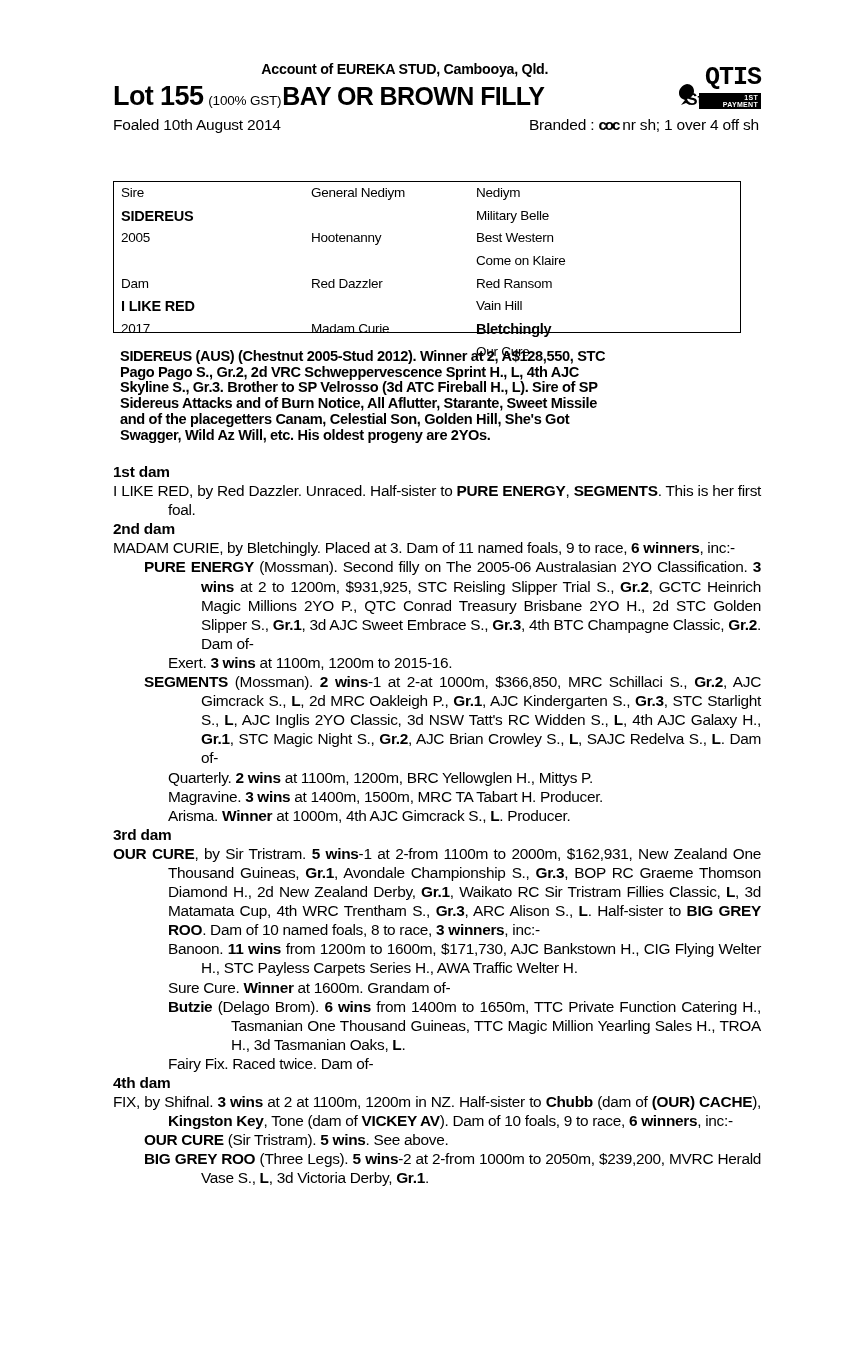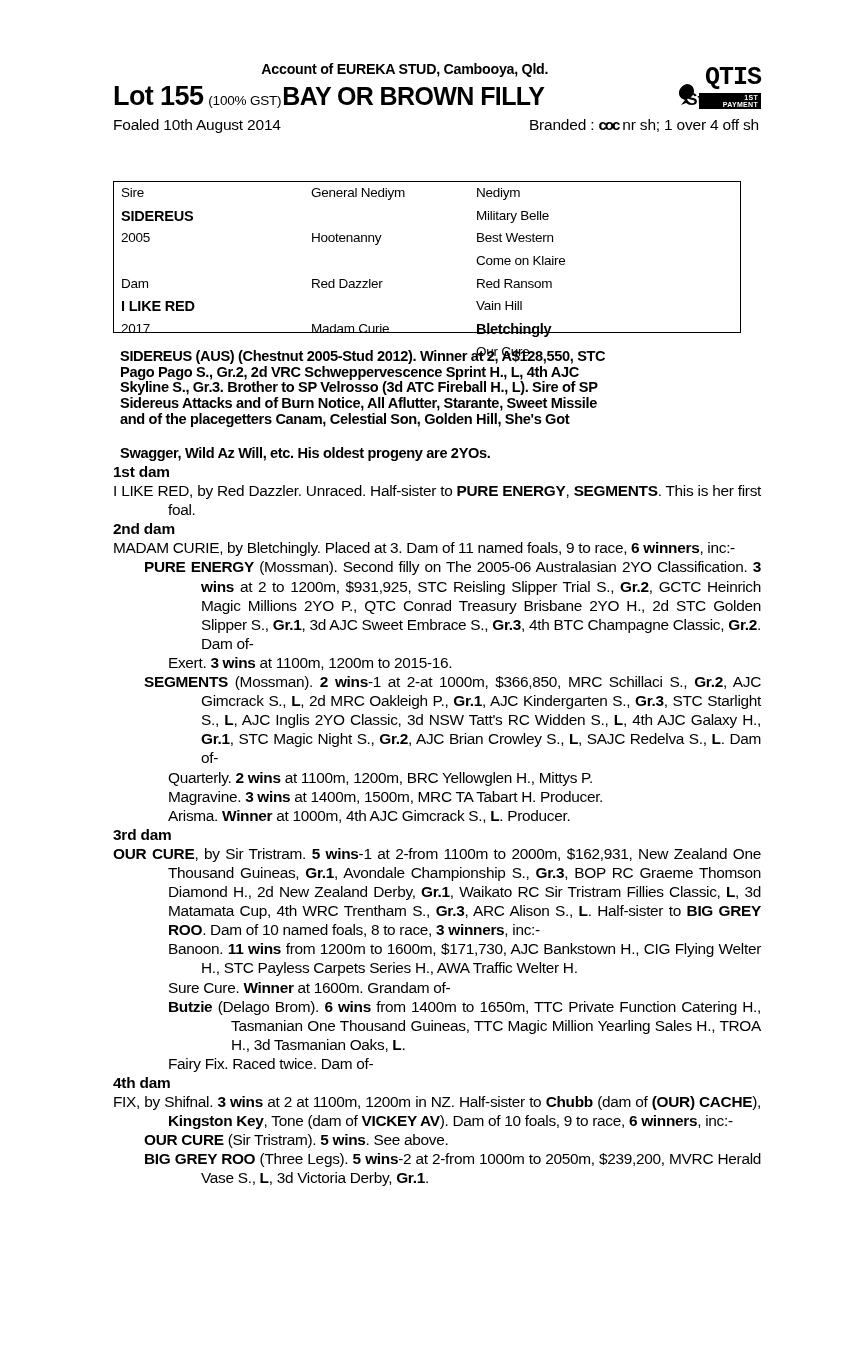--- a/index.html
+++ b/index.html
@@ -317,21 +317,21 @@
         </div>
     </div>
   </div>
 
   <div class="sire-block" id="sire-block">
       <div>SIDEREUS (AUS) (Chestnut 2005-Stud 2012). Winner at 2, A$128,550, STC</div>
       <div>Pago Pago S., Gr.2, 2d VRC Schweppervescence Sprint H., L, 4th AJC</div>
       <div>Skyline S., Gr.3. Brother to SP Velrosso (3d ATC Fireball H., L). Sire of SP</div>
       <div>Sidereus Attacks and of Burn Notice, All Aflutter, Starante, Sweet Missile</div>
       <div>and of the placegetters Canam, Celestial Son, Golden Hill, She's Got</div>
-      <div style="letter-spacing: -0.35px; margin-top: 18px;">Swagger, Wild Az Will, etc. His oldest progeny are 2YOs.</div>
+      <div style="letter-spacing: -0.35px;">Swagger, Wild Az Will, etc. His oldest progeny are 2YOs.</div>
     </div>
 
   <div class="body">
 
     <div class="damhead first">1st dam</div>
     <p class="para hang1" id="first-dam-text">I LIKE RED, by Red Dazzler. Unraced. Half-sister to <b>PURE ENERGY</b>, <b>SEGMENTS</b>. This is her first foal.</p>
 
     <div class="damhead">2nd dam</div>
     <p class="para hang1" id="second-dam-intro">MADAM CURIE, by Bletchingly. Placed at 3. Dam of 11 named foals, 9 to race, <b>6 winners</b>, inc:-</p>
     <div id="second-dam-entries">

